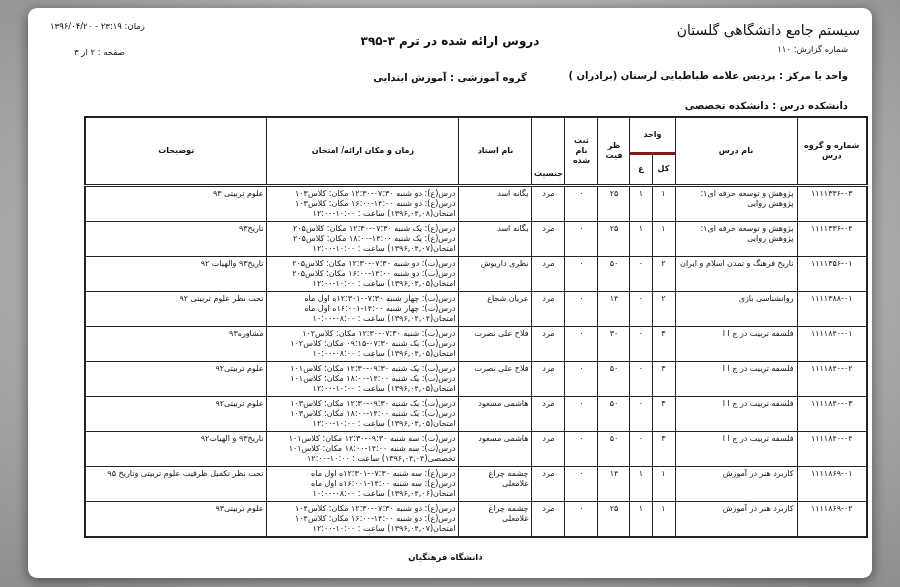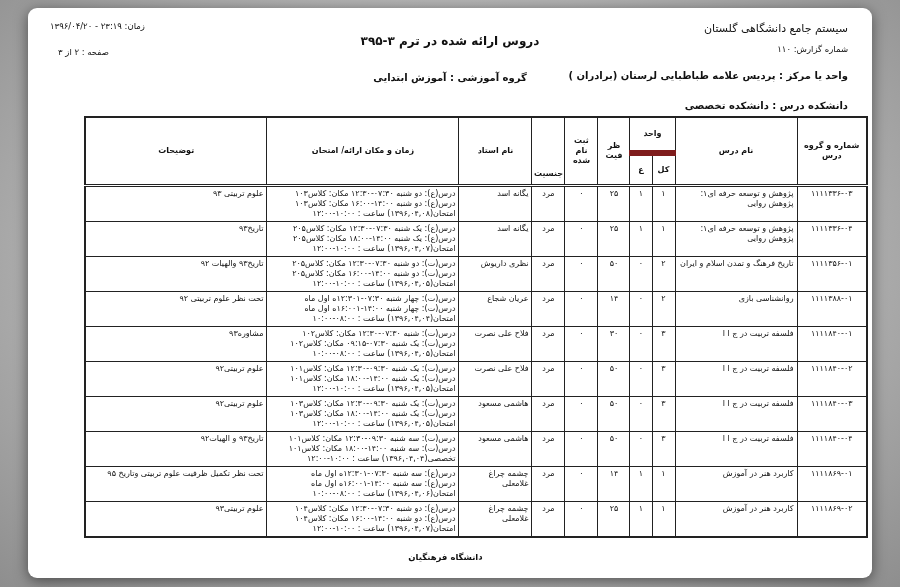--- a/index.html
+++ b/index.html
@@ -9,40 +9,40 @@
     font-family:"DejaVu Sans", sans-serif;
     color:#111;
   }
   .page{
     position:absolute;left:28px;top:8px;width:844px;height:570px;
     background:#ffffff;border-radius:9px;
     box-shadow:0 3px 14px rgba(0,0,0,.5);
     direction:rtl;
   }
   .hline{position:absolute;white-space:nowrap;}
-  .h-r1{top:14px;right:24px;font-size:11px;}
+  .h-r1{top:14px;right:12px;font-size:14px;}
   .h-r2{top:36px;right:24px;font-size:8.5px;margin-left:9px;}
   .h-r3{top:62px;right:24px;font-size:10px;font-weight:bold;}
   .h-r4{top:92px;right:24px;font-size:10px;font-weight:bold;}
   .h-title{top:26px;left:0;right:0;text-align:center;font-size:12px;font-weight:bold;}
   .h-group{top:64px;left:0;right:0;text-align:center;font-size:10px;font-weight:bold;}
   .h-l1{top:13px;left:22px;font-size:8.5px;}
-  .h-l2{top:39px;left:30px;font-size:8.5px;}
+  .h-l2{top:39px;left:46px;font-size:8.5px;}
 
   table.courses{
     position:absolute;top:108px;right:4px;width:782px;
     border-collapse:collapse;table-layout:fixed;
     border:2px solid #222;
   }
   .courses th{
     border:1px solid #222;border-bottom:3px double #222;
     font-weight:bold;font-size:8px;line-height:10px;
     text-align:center;vertical-align:middle;padding:1px;
   }
-  .courses th.unit-top{border-bottom:6px solid #7f1d1d;}
+  .courses th.unit-top{border-bottom:3px solid #7f1d1d;}
   .courses th.bottom-align{vertical-align:bottom;padding-bottom:5px;}
   .pre{white-space:pre-line;}
   .courses tbody td{
     border:1px solid #222;vertical-align:top;
     font-size:8px;line-height:10px;padding:2px 3px;
   }
   .courses tbody tr{height:35px;}
   td.c{text-align:center;}
   td.r{text-align:right;}
   td.sched{font-size:7.5px;line-height:10.5px;padding:2px 2px;text-align:right;}

